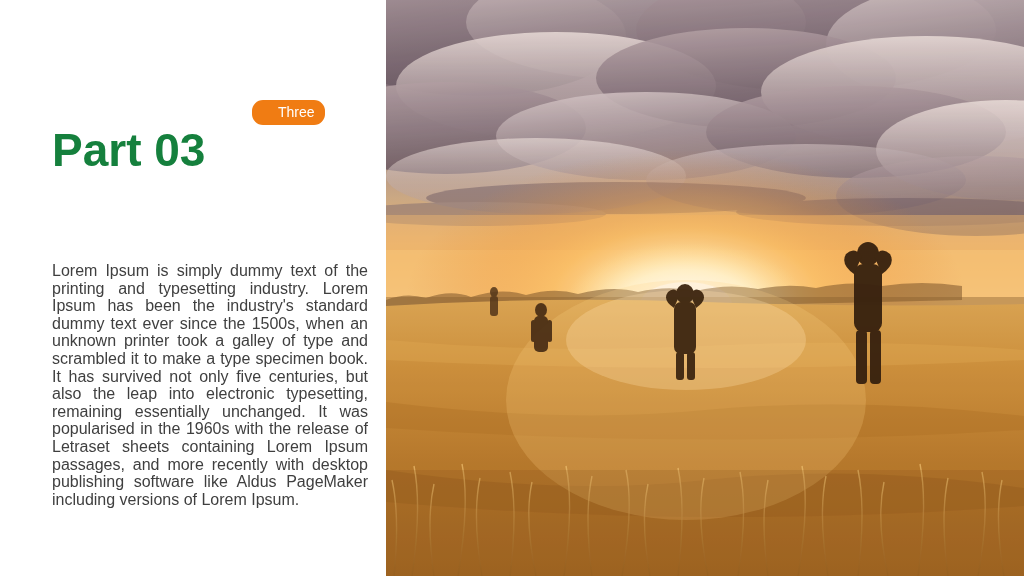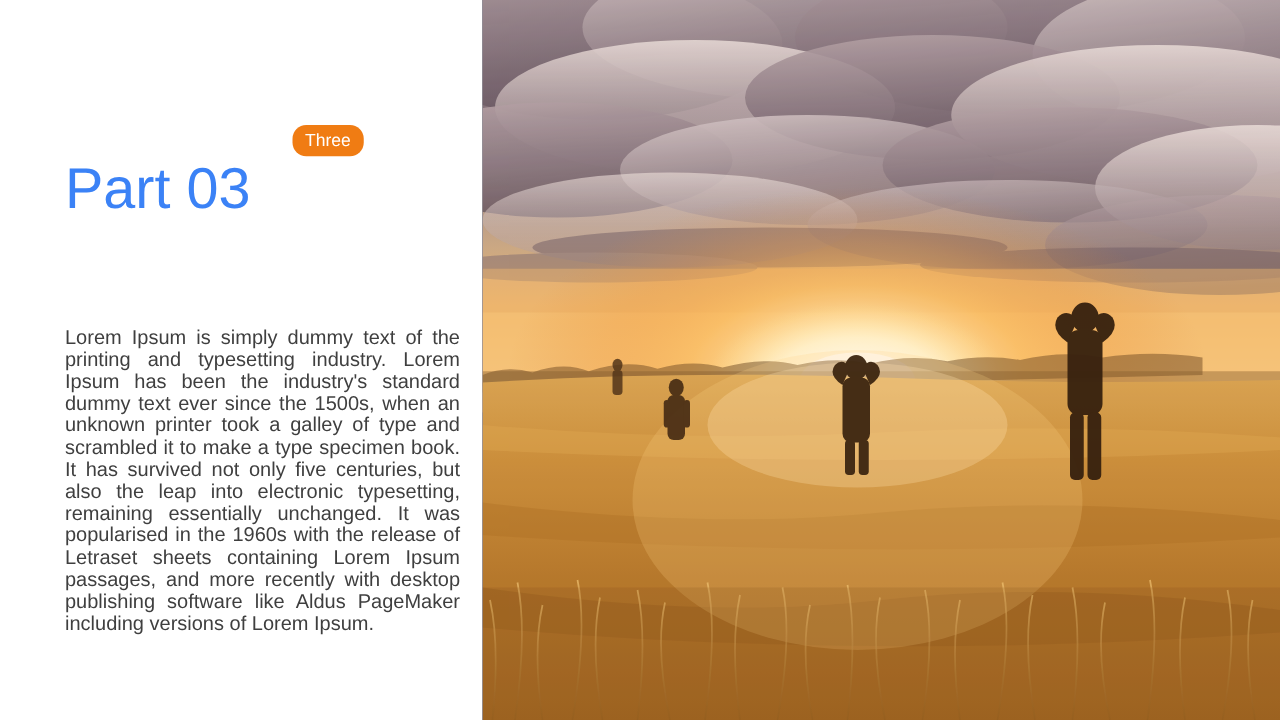--- a/index.html
+++ b/index.html
@@ -33,37 +33,37 @@
 
   .title-block {
     position: absolute;
     left: 52px;
     top: 122px;
     width: 300px;
     height: 70px;
   }
   .slide-title {
     font-size: 46px;
-    font-weight: 400;
-    color: #3b82f6;
+    font-weight: 700;
+    color: #15803d;
     letter-spacing: 0px;
     line-height: 56px;
     margin: 0;
     padding: 0;
     white-space: nowrap;
   }
   .badge {
     position: absolute;
-    left: 182px;
+    left: 200px;
     top: -22px;
     background: #f07c13;
     color: #ffffff;
     font-size: 14px;
     line-height: 14px;
-    padding: 5px 10px 6px 10px;
+    padding: 5px 10px 6px 26px;
     border-radius: 11px;
     white-space: nowrap;
   }
 
   .body-text {
     position: absolute;
     left: 52px;
     top: 262px;
     width: 316px;
     font-size: 16px;

